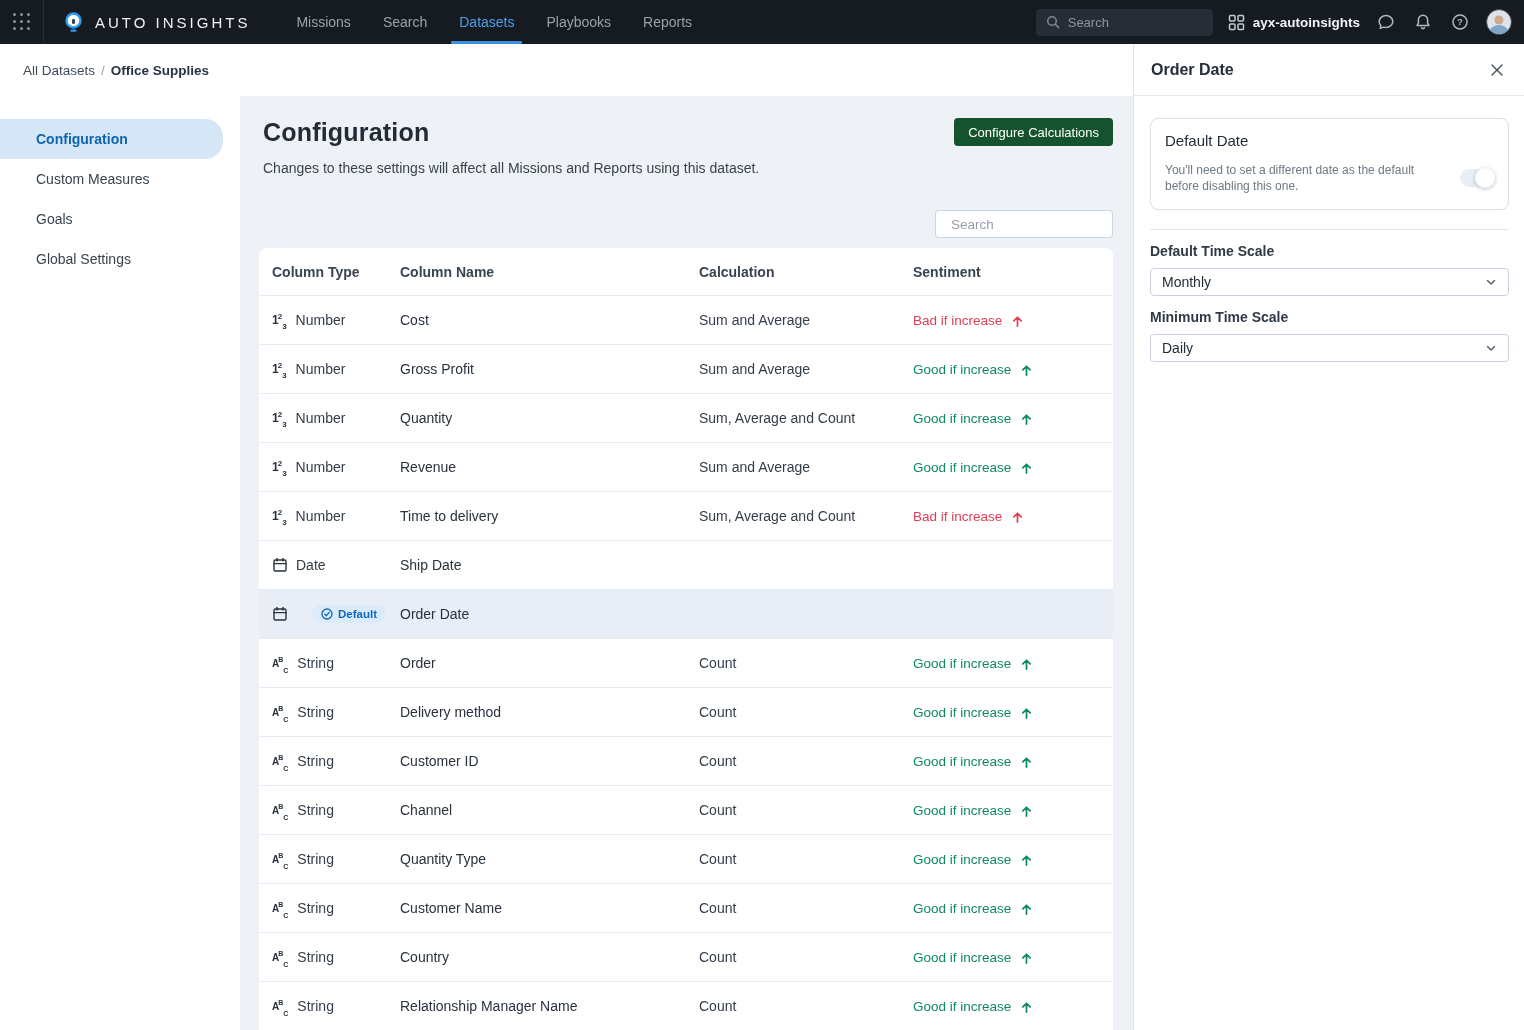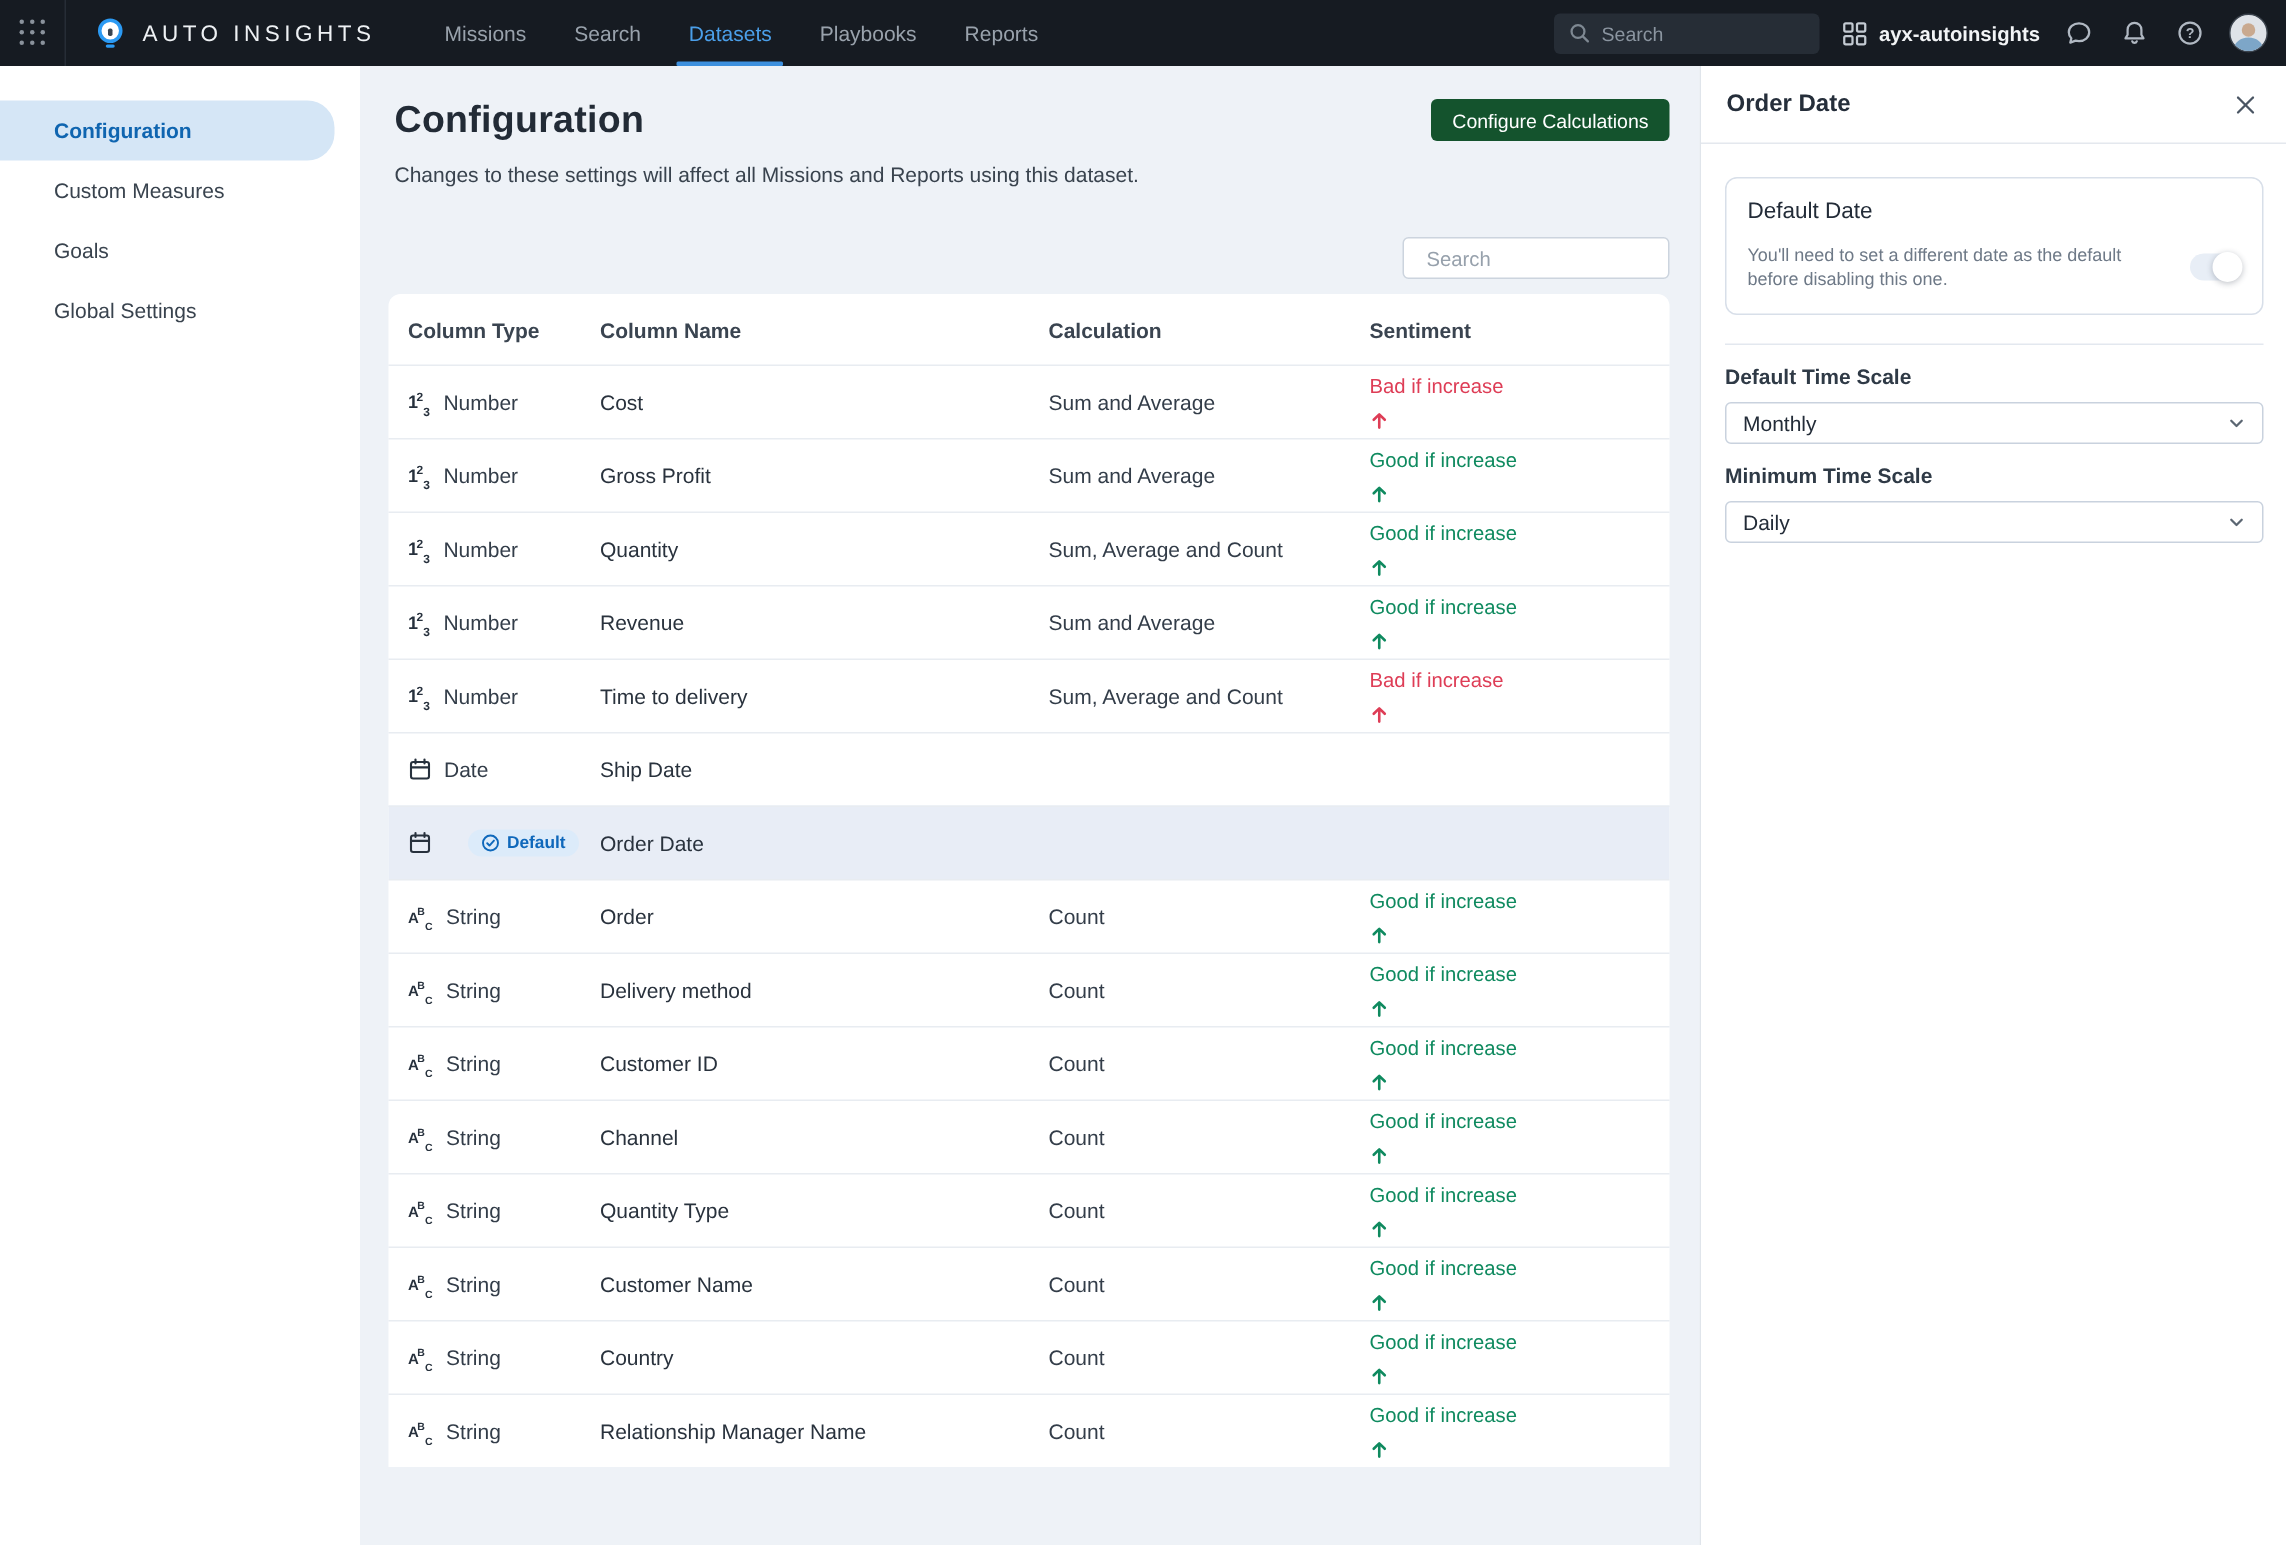--- a/index.html
+++ b/index.html
@@ -64,21 +64,21 @@
   .type-icon i { font-style:normal; font-size:12px; }
   .type-icon sup { font-size:8px; position:relative; top:1px; left:-1px; }
   .type-icon sub { font-size:8px; position:relative; top:2px; left:-1px; }
   .icon-string i { font-size:10px; }
   .icon-string sup { font-size:7px; }
   .icon-string sub { font-size:7px; }
   .type-label { font-size:14px; color:#333d49; }
   .default-badge { display:inline-flex; align-items:center; gap:5px; background:#dcebfa; border-radius:10px; padding:3px 9px; margin-left:8px; }
   .default-badge .badge-text { font-size:11.5px; font-weight:700; color:#0f68bb; }
   .c-name { color:#29323d; }
-  .c-sent { display:flex; align-items:flex-start; gap:9px; font-size:13.5px; font-weight:500; cursor:pointer;flex-direction:column; }
+  .c-sent { display:flex; align-items:flex-end; gap:9px; font-size:13.5px; font-weight:500; cursor:pointer; }
   .c-sent.good { color:#0f8a5f; }
   .c-sent.bad { color:#de3d56; }
 
   
   .right-panel { width:391px; flex:0 0 391px; background:#fff; border-left:1px solid #e0e5eb; display:flex; flex-direction:column; }
   .panel-head { height:52px; flex:0 0 52px; display:flex; align-items:center; justify-content:space-between; padding:0 17px; border-bottom:1px solid #e4e8ee; }
   .panel-title { font-size:16px; font-weight:700; color:#252e3a; }
   .close-btn { cursor:pointer; display:flex; align-items:center; justify-content:center; width:20px; height:20px; }
   .panel-body { padding:22px 15px 0 16px; }
   .default-card { border:1px solid #d8dfe9; border-radius:8px; padding:13px 14px 15px 14px; position:relative; }
@@ -167,20 +167,27 @@
           <circle cx="12" cy="8" r="4.5" fill="#c9a98f"></circle>
           <path d="M2 22c0-5.5 4.5-9 10-9s10 3.5 10 9z" fill="#7da6c8"></path>
         </svg>
       </span>
     </div>
   </header>
 
   <div class="content">
     <div class="left-region">
 
+      <div class="page-header">
+        <div class="breadcrumb">
+          <a>All Datasets</a>
+          <span class="sep">/</span>
+          <span class="current">Office Supplies</span>
+        </div>
+      </div>
 
       <div class="page-body">
         <aside class="sidebar" id="settings-sidebar">
             <div class="side-item active">Configuration</div>
             <div class="side-item">Custom Measures</div>
             <div class="side-item">Goals</div>
             <div class="side-item">Global Settings</div>
           </aside>
 
         <main class="main">

